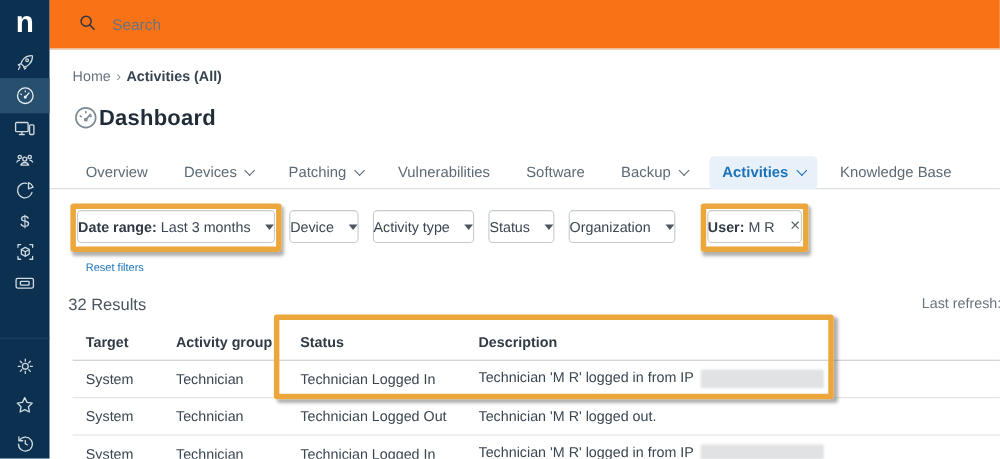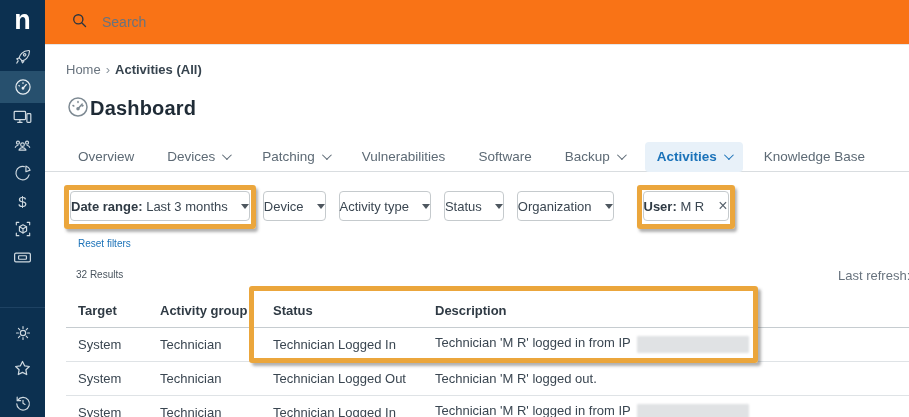--- a/index.html
+++ b/index.html
@@ -50,21 +50,21 @@
   .caret { width:0; height:0; border-left:4.5px solid transparent; border-right:4.5px solid transparent;
            border-top:5.5px solid #4e575f; margin-left:3px; }
   .pill .x { color:#5a646e; font-size:16px; line-height:1; margin-left:4px; cursor:pointer; }
   .pill-user { margin-left:16px; }
   .hl-wrap { position:relative; }
   .hl-box { position:absolute; left:-6px; right:-6px; top:-6px; bottom:-8px;
             border:5px solid #EBA63C; border-radius:3px; pointer-events:none;
             box-shadow:2px 3px 3px rgba(80,80,80,.45); z-index:4; }
   .reset-link { position:absolute; left:78px; top:238px; color:#1b72b8; font-size:10px; cursor:pointer; z-index:2; }
   
-  .results-count { position:absolute; left:76px; top:269px; color:#4a555f; font-size:10px; z-index:2; }
+  .results-count { position:absolute; left:62px; top:269px; color:#4a555f; font-size:15px; z-index:2; }
   .last-refresh { position:absolute; left:838px; top:268px; color:#68737e; font-size:13px; white-space:nowrap; z-index:2; }
   
   .table-wrap { position:absolute; left:66px; top:294px; width:843px; z-index:1; }
   table { border-collapse:collapse; width:100%; table-layout:fixed; }
   th, td { text-align:left; font-size:13px; overflow:hidden; white-space:nowrap; }
   th { color:#2f3a44; font-weight:700; height:33px; border-bottom:1px solid #c6ccd0; }
   td { color:#3a4651; height:34px; border-bottom:1px solid #dfe3e6; }
   .c1 { width:94px; padding-left:12px; }
   .c2 { width:113px; }
   .c3 { width:162px; }

